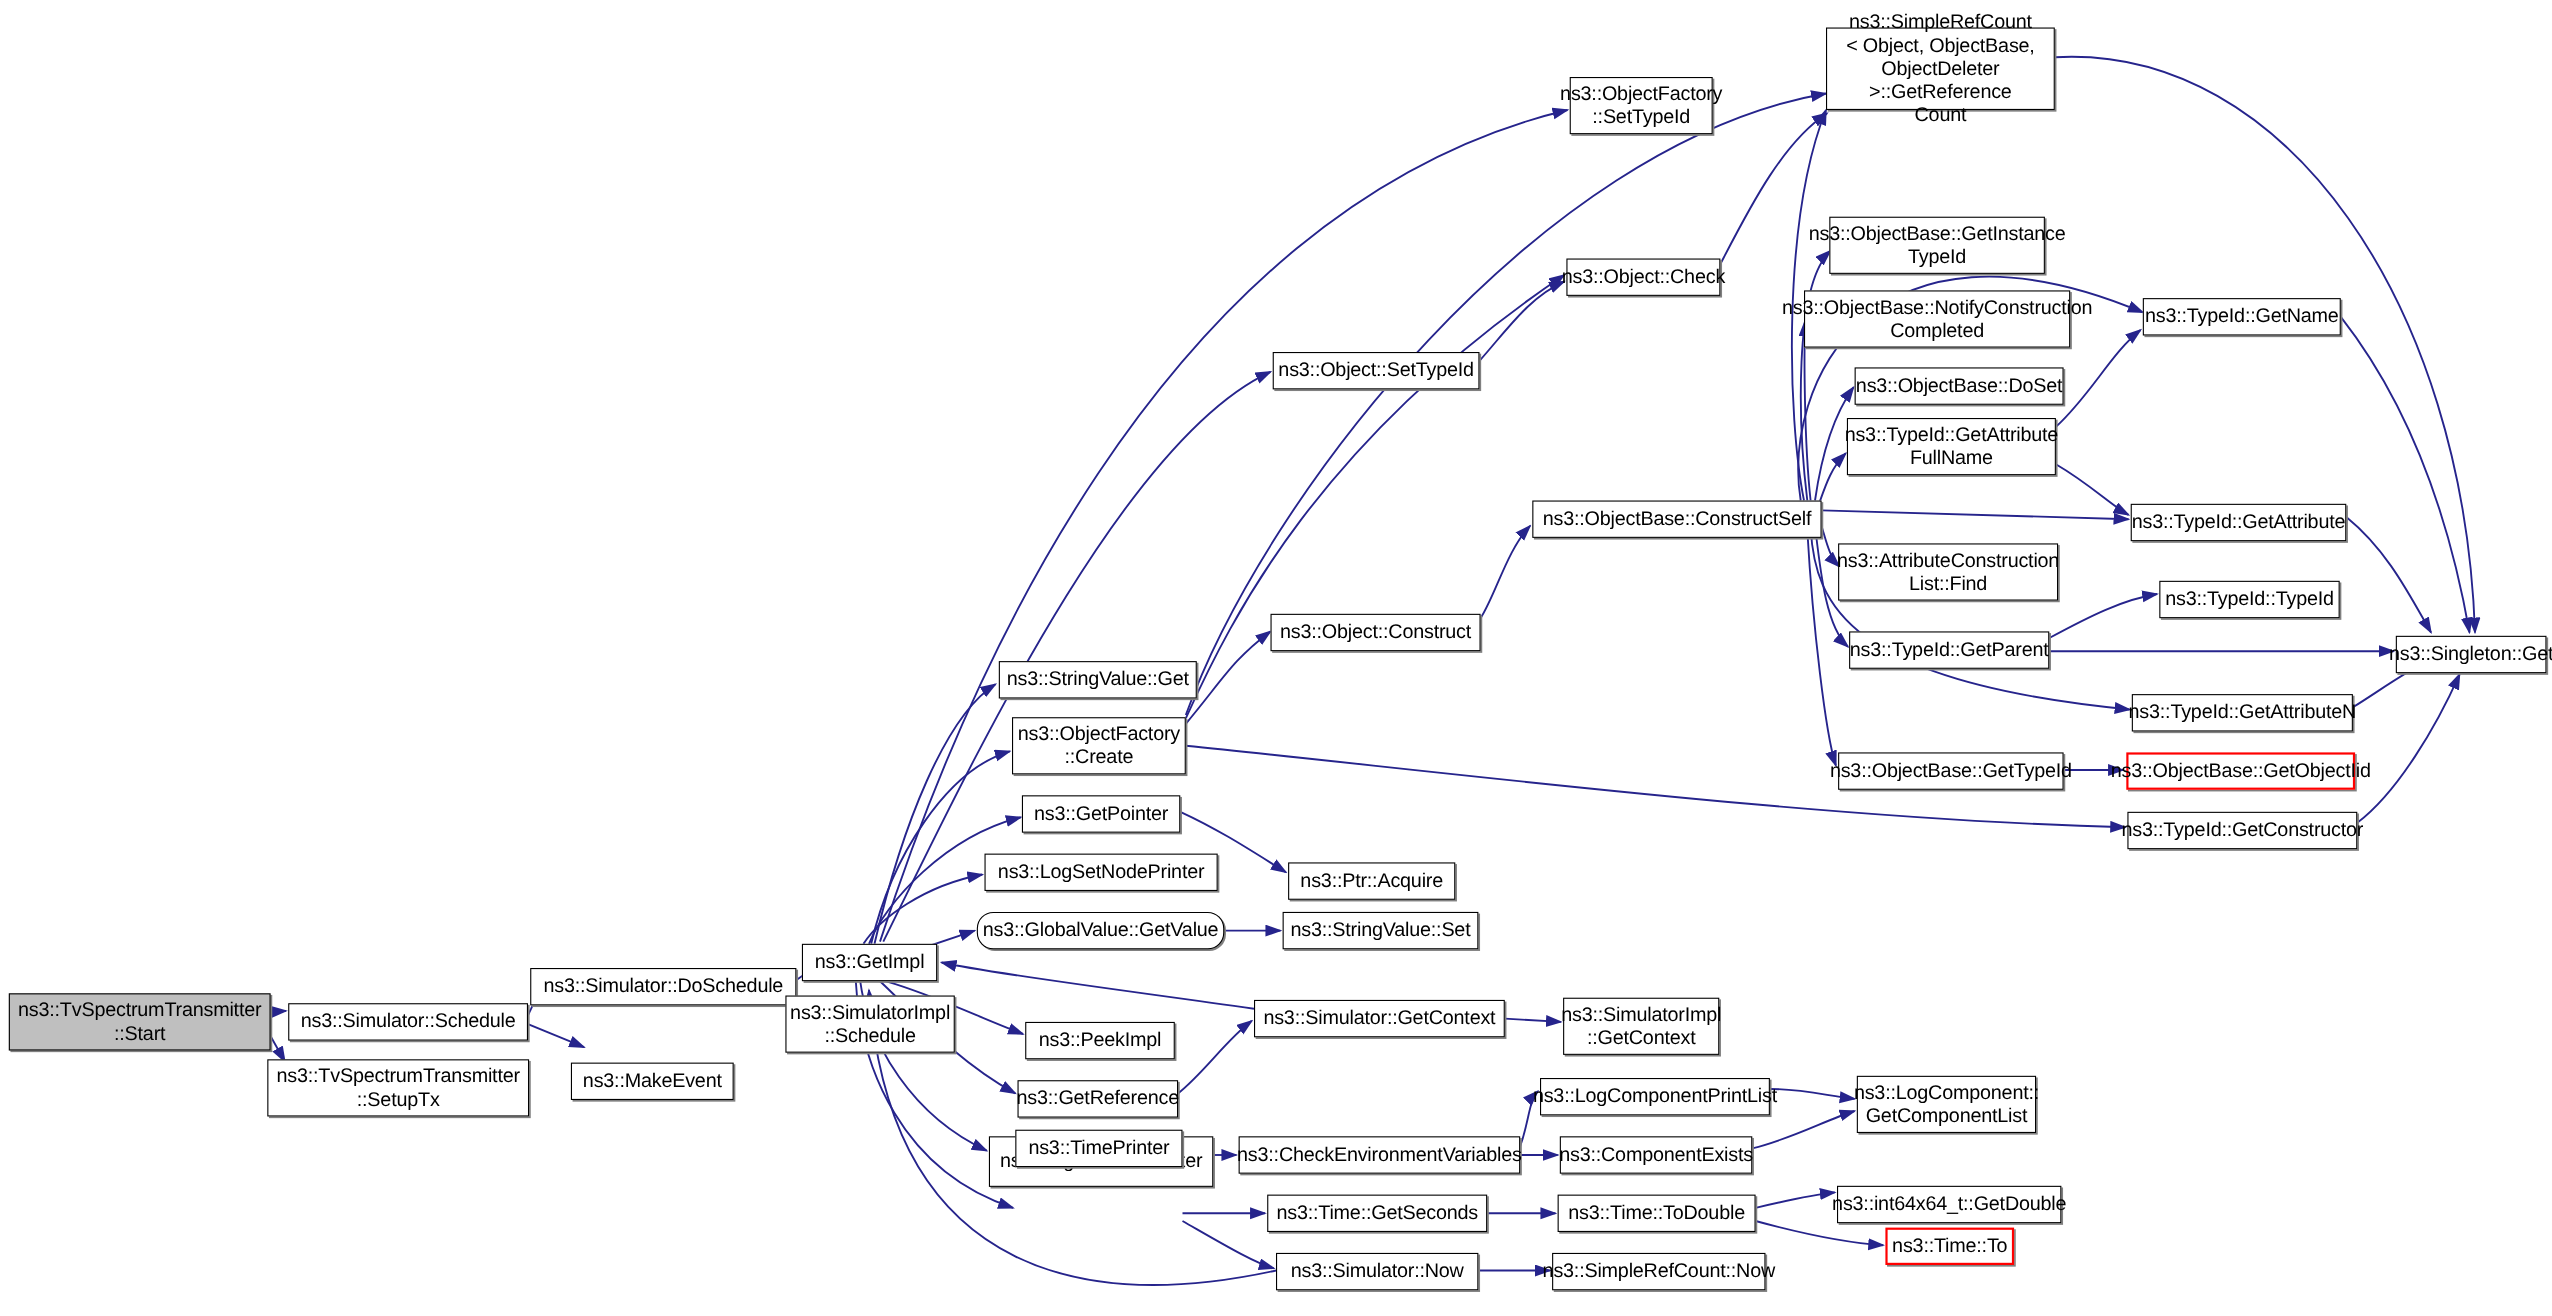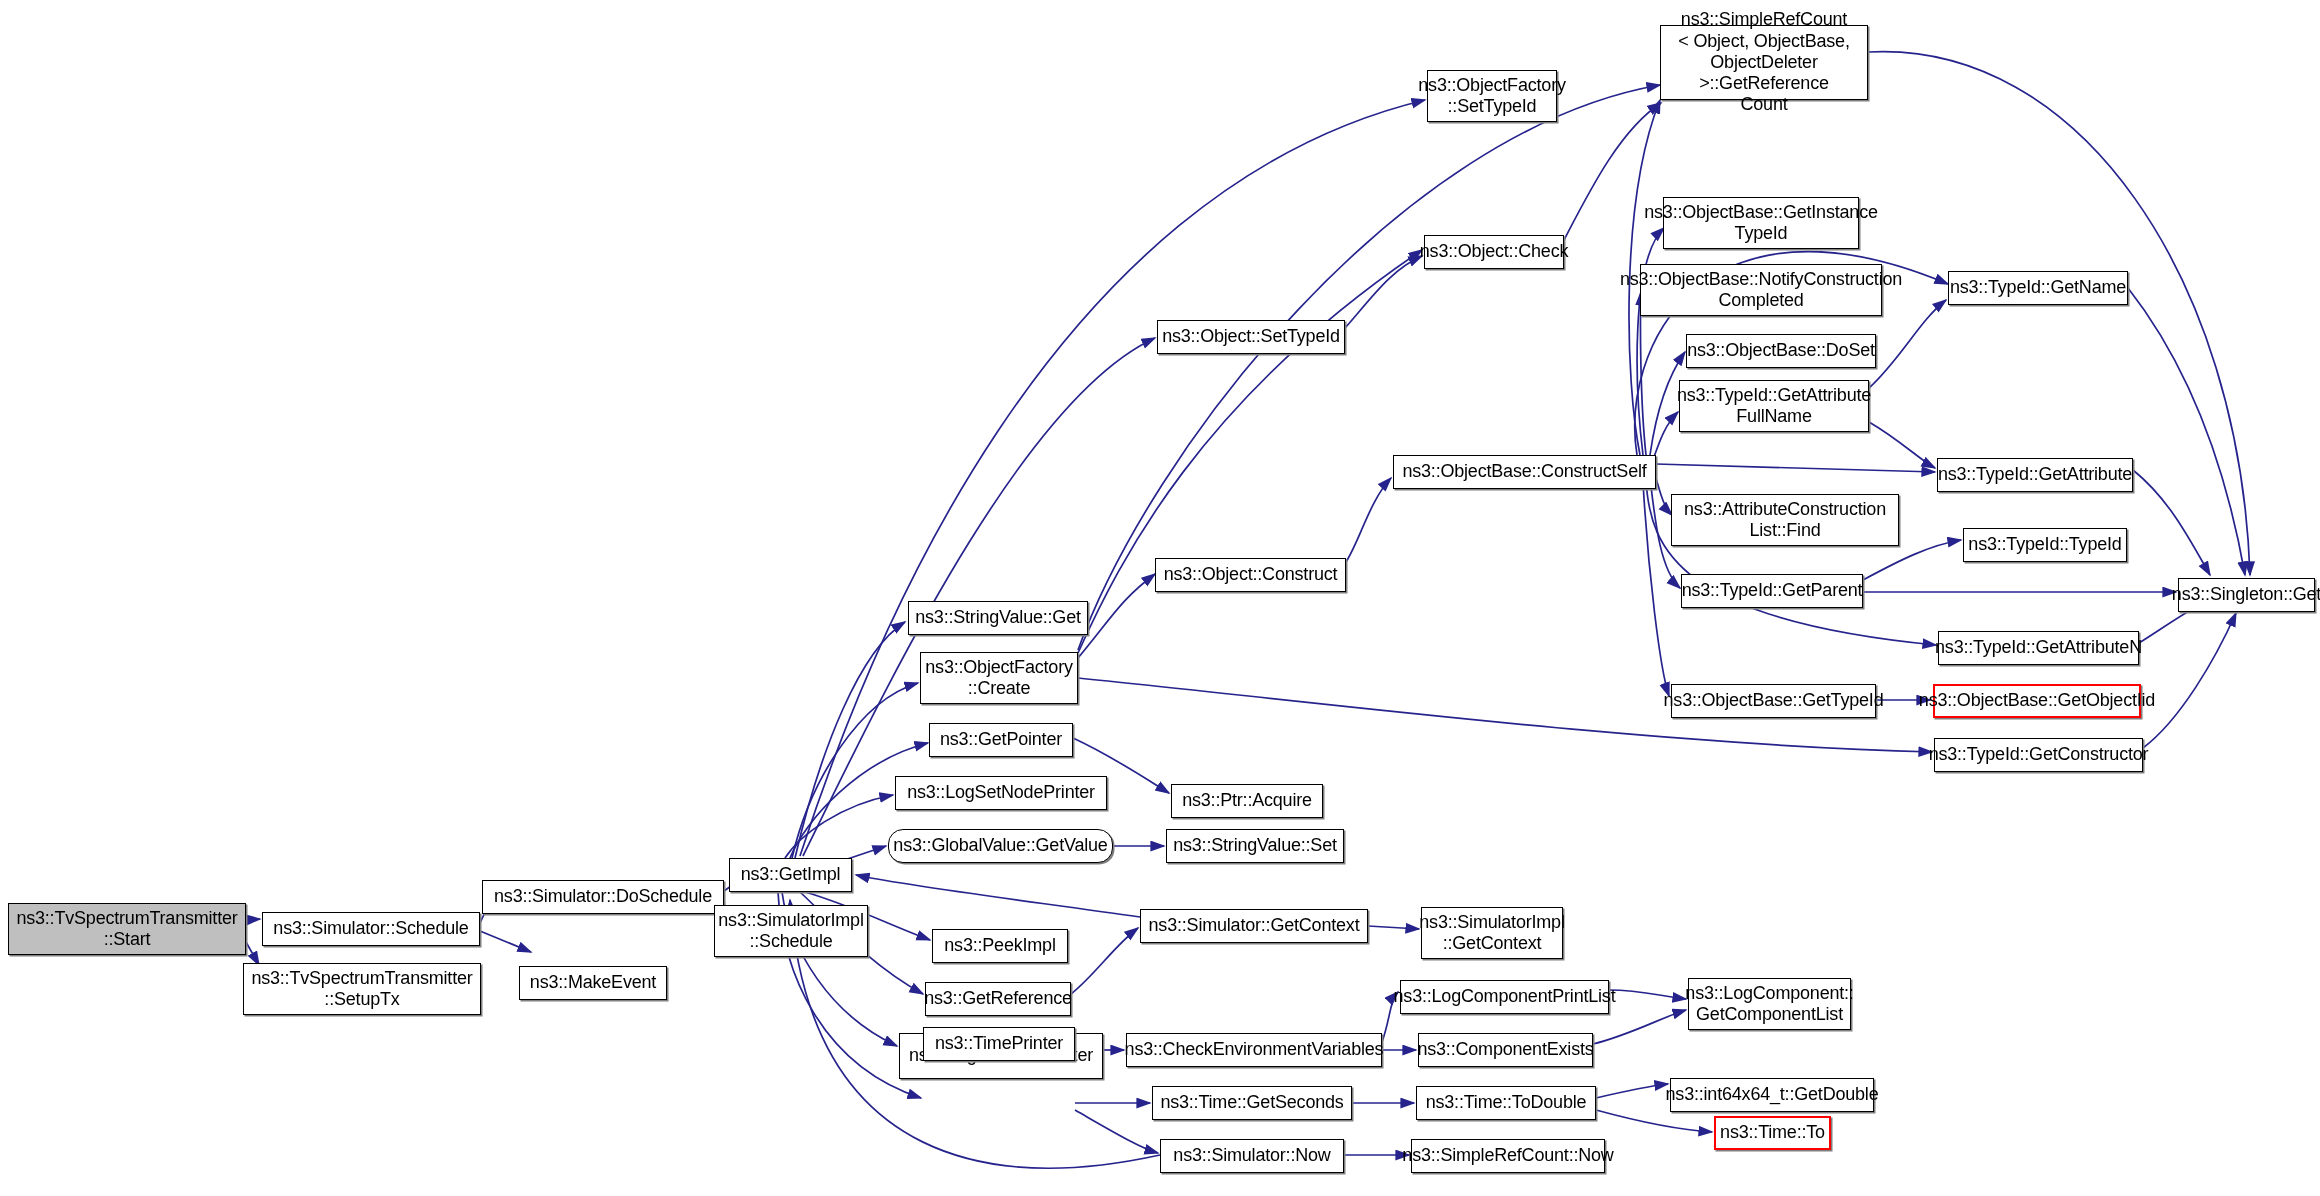--- a/index.html
+++ b/index.html
@@ -176,21 +176,21 @@
 &lt; Object, ObjectBase,
  ObjectDeleter &gt;::GetReference
 Count</div>
       <div class="node" style="left: 1663px; top: 197px; width: 196px; height: 52px;">ns3::ObjectBase::GetInstance
 TypeId</div>
       <div class="node" style="left: 1640px; top: 264px; width: 242px; height: 52px;">ns3::ObjectBase::NotifyConstruction
 Completed</div>
       <div class="node" style="left: 1686px; top: 334px; width: 190px; height: 34px;">ns3::ObjectBase::DoSet</div>
       <div class="node" style="left: 1679px; top: 380px; width: 190px; height: 52px;">ns3::TypeId::GetAttribute
 FullName</div>
-      <div class="node" style="left: 1671px; top: 494px; width: 228px; height: 52px;">ns3::AttributeConstruction
+      <div class="node" style="left: 1671px; top: 494px; width: 200px; height: 52px;">ns3::AttributeConstruction
 List::Find</div>
       <div class="node" style="left: 1681px; top: 574px; width: 182px; height: 34px;">ns3::TypeId::GetParent</div>
       <div class="node" style="left: 1671px; top: 684px; width: 205px; height: 34px;">ns3::ObjectBase::GetTypeId</div>
       <div class="node" style="left: 1948px; top: 271px; width: 180px; height: 34px;">ns3::TypeId::GetName</div>
       <div class="node" style="left: 1937px; top: 458px; width: 196px; height: 34px;">ns3::TypeId::GetAttribute</div>
       <div class="node" style="left: 1963px; top: 528px; width: 164px; height: 34px;">ns3::TypeId::TypeId</div>
       <div class="node" style="left: 1938px; top: 631px; width: 201px; height: 34px;">ns3::TypeId::GetAttributeN</div>
       <div class="node hot" style="left: 1933px; top: 684px; width: 208px; height: 34px;">ns3::ObjectBase::GetObjectIid</div>
       <div class="node" style="left: 1934px; top: 738px; width: 209px; height: 34px;">ns3::TypeId::GetConstructor</div>
       <div class="node" style="left: 2178px; top: 578px; width: 137px; height: 34px;">ns3::Singleton::Get</div>

